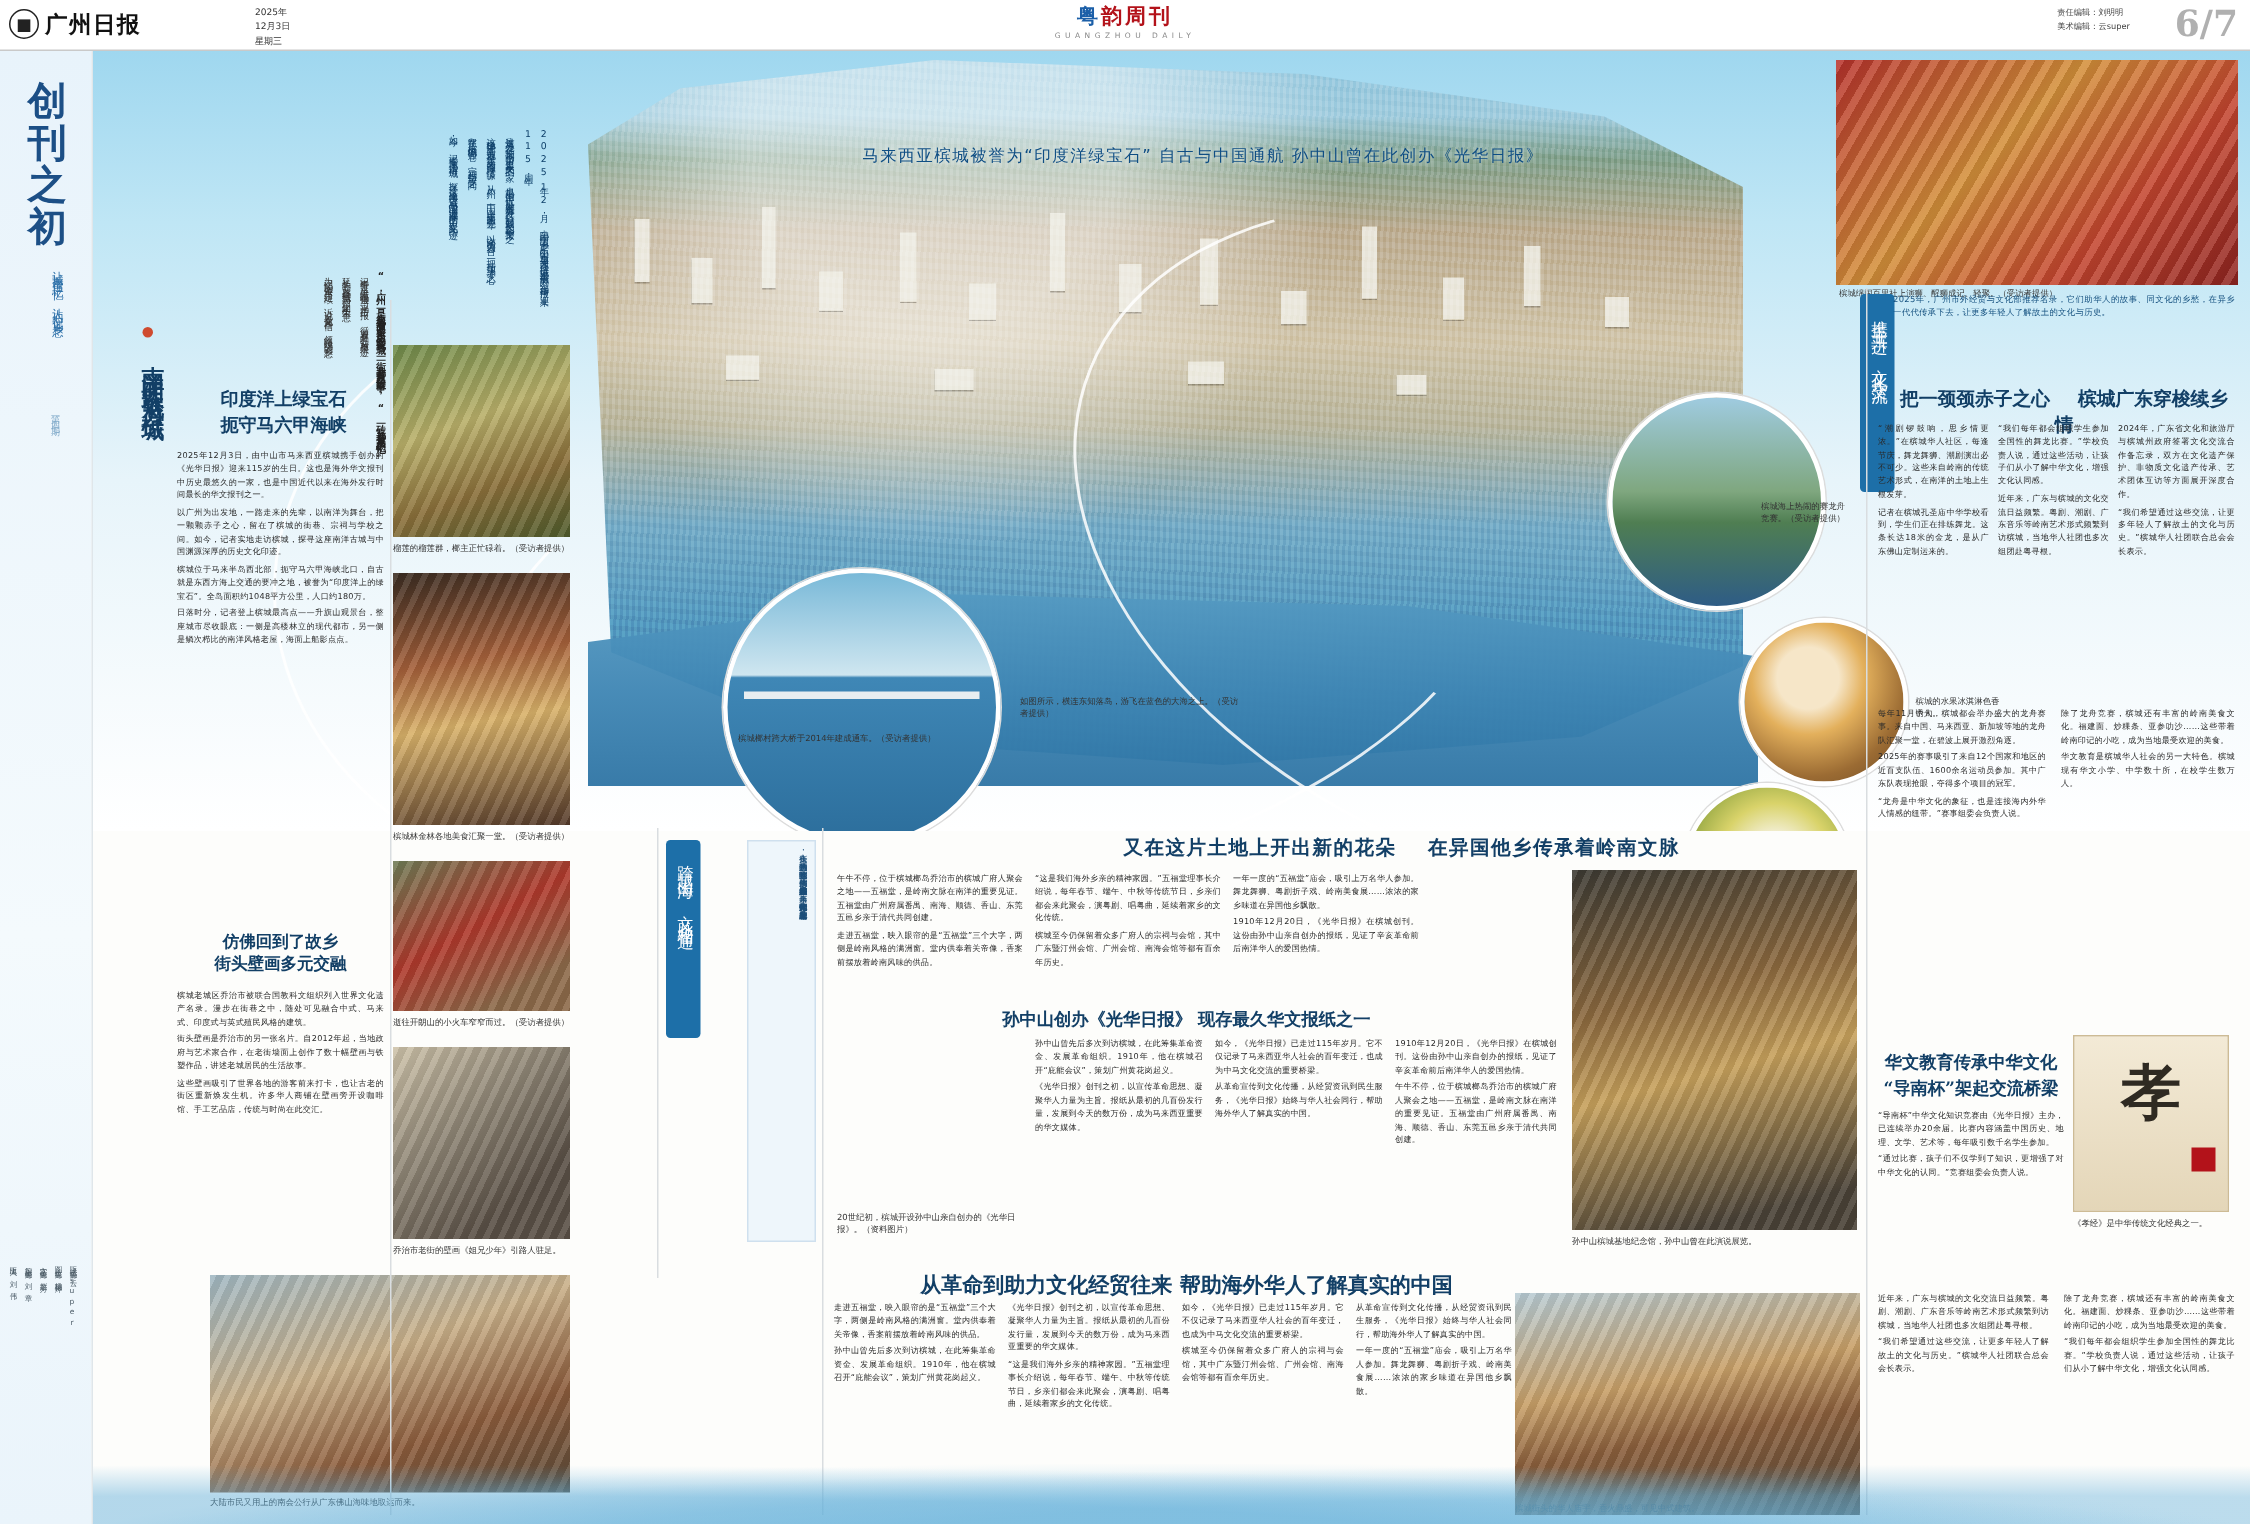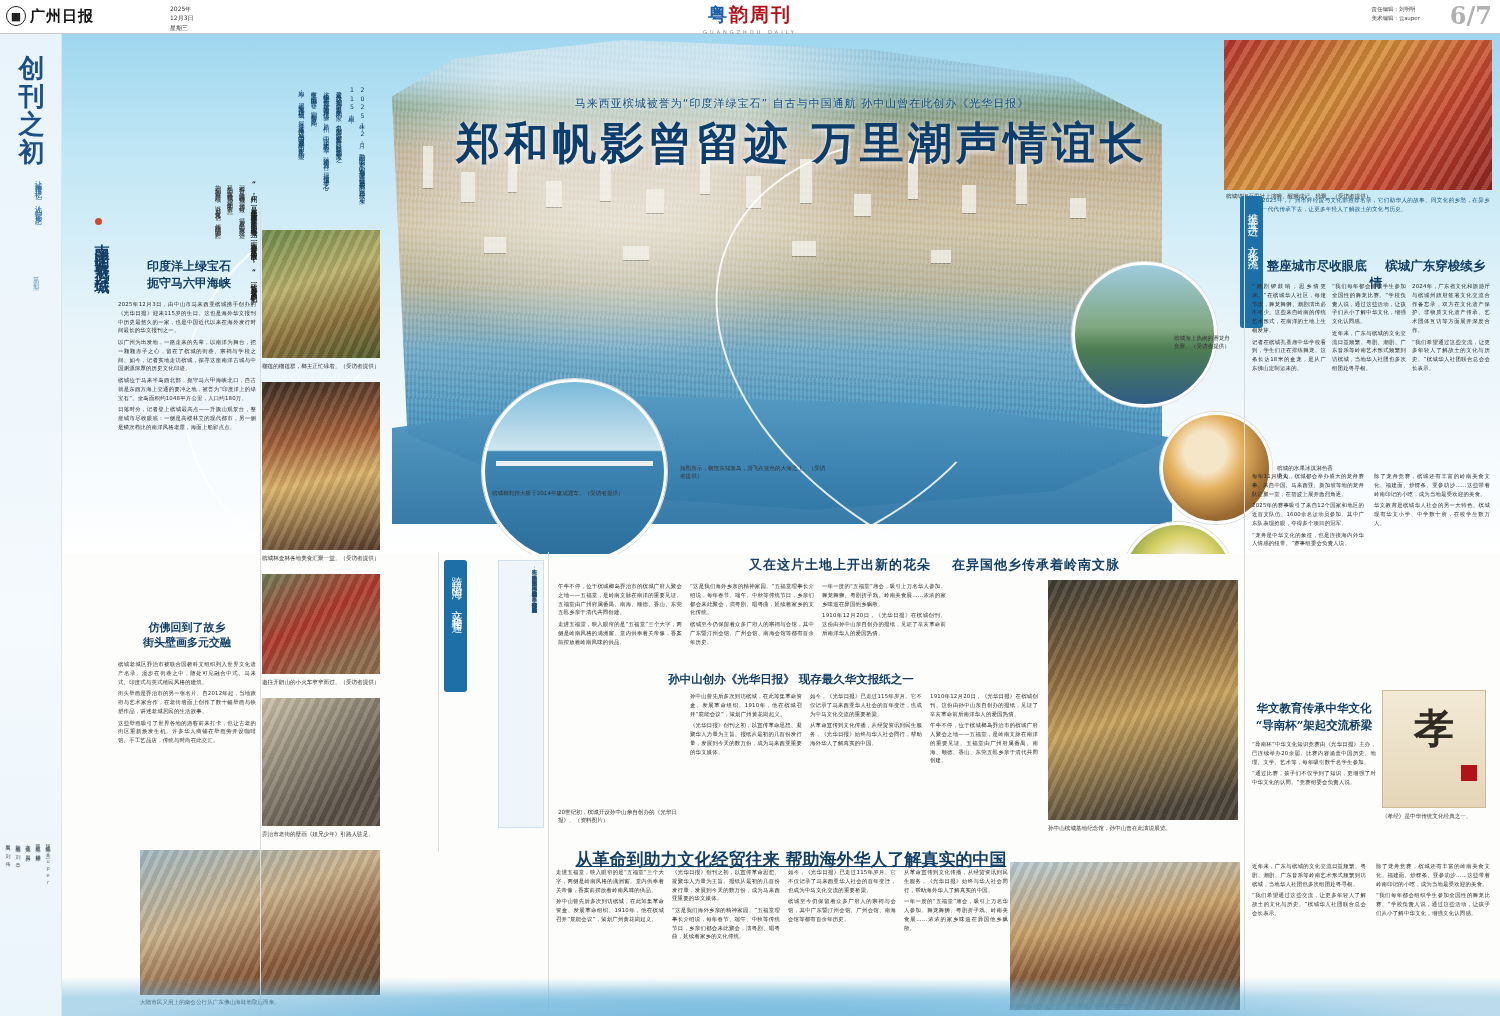--- a/index.html
+++ b/index.html
@@ -21,21 +21,21 @@
   .logo-box { position:absolute; left:6px; top:6px; display:flex; align-items:center; gap:4px; }
   .logo-mark {
     width:20px; height:20px; border:1.5px solid #222; border-radius:50%;
     display:flex; align-items:center; justify-content:center; font-size:11px; color:#222;
   }
   .logo-text { font-family:"DejaVu Serif","Liberation Serif",serif; font-size:15px; font-weight:bold; color:#111; letter-spacing:1px;}
   .mast-date { position:absolute; left:170px; top:4px; font-size:6px; line-height:1.55; color:#333; }
   .mast-center { position:absolute; left:50%; top:2px; transform:translateX(-50%); text-align:center; }
   .mast-center .cn {
     font-family:"DejaVu Serif","Liberation Serif",serif;
-    font-size:19px; font-weight:bold; color:#b3121a; letter-spacing:2px;
+    font-size:14px; font-weight:bold; color:#b3121a; letter-spacing:2px;
   }
   .mast-center .cn .blue { color:#1b5fa8; }
   .mast-center .en { font-size:5px; color:#888; letter-spacing:3px; margin-top:1px;}
   .mast-right { position:absolute; right:80px; top:5px; font-size:5.5px; line-height:1.7; color:#444; text-align:left;}
   .mast-page { position:absolute; right:8px; top:1px; font-size:24px; font-weight:bold; color:#b0b0b0; font-family:"DejaVu Serif","Liberation Serif",serif;}
 
   
   .left-banner {
     position:absolute; left:0; top:34px; width:62px; height:982px;
     background:linear-gradient(180deg,#e8f3fb 0%, #f4fafd 60%, #eaf4fb 100%);
@@ -251,21 +251,20 @@
         <i style="left:70%;top:58%;width:20px;height:13px"></i>
       </div>
     </div>
     <div class="hero-sea"></div>
 
     <div class="swirl" style="left:120px;top:150px;width:520px;height:420px;"></div>
     <div class="swirl" style="left:250px;top:200px;width:700px;height:360px;transform:rotate(-12deg)"></div>
     <div class="swirl" style="left:640px;top:120px;width:660px;height:430px;transform:rotate(22deg)"></div>
 
     <div class="hero-kicker">马来西亚槟城被誉为“印度洋绿宝石” 自古与中国通航 孙中山曾在此创办《光华日报》</div>
-    <div class="hero-headline">郑和帆影曾留迹 万里潮声情谊长</div>
 
     <div class="hero-note">
       <div class="vcol">如今，记者实地走访槟城，探寻这座南洋古城与中国渊源深厚的历史文化印迹。</div>
       <div class="vcol">留在了槟城的街巷、宗祠与学校之间。</div>
       <div class="vcol">这也印证了两地百余年来的深厚情缘。从广州、中山一路走来的先辈，以南洋为舞台，把一颈颈赤子之心，</div>
       <div class="vcol">这是海外华文报刊中历史最悠久的一家，也是中国近代以来在海外发行时间最长的华文报之一。</div>
       <div class="vcol">2025年12月，由孙中山故乡广东中山市与马来西亚槟城携手创办的《光华日报》迎来115周年，</div>
     </div>
 
     <div class="hero-topright"></div>
@@ -369,21 +368,21 @@
   </div>
   <div class="body-cn" style="position:absolute;left:810px;top:692px;width:112px;">
     <p style="margin:0 0 3px">如今，《光华日报》已走过115年岁月。它不仅记录了马来西亚华人社会的百年变迁，也成为中马文化交流的重要桥梁。</p>
     <p style="margin:0 0 3px">从革命宣传到文化传播，从经贸资讯到民生服务，《光华日报》始终与华人社会同行，帮助海外华人了解真实的中国。</p>
   </div>
   <div class="body-cn" style="position:absolute;left:930px;top:692px;width:108px;">
     <p style="margin:0 0 3px">1910年12月20日，《光华日报》在槟城创刊。这份由孙中山亲自创办的报纸，见证了辛亥革命前后南洋华人的爱国热情。</p>
     <p style="margin:0 0 3px">午牛不停，位于槟城榔岛乔治市的槟城广府人聚会之地——五福堂，是岭南文脉在南洋的重要见证。五福堂由广州府属番禺、南海、顺德、香山、东莞五邑乡亲于清代共同创建。</p>
   </div>
 
-  <div class="sub-head" style="position:absolute;left:556px;top:848px;width:470px;font-size:17px;text-decoration:underline;">从革命到助力文化经贸往来 帮助海外华人了解真实的中国</div>
+  <div class="sub-head" style="position:absolute;left:556px;top:848px;width:470px;font-size:14px;">从革命到助力文化经贸往来 帮助海外华人了解真实的中国</div>
 
   <div class="body-cn" style="position:absolute;left:556px;top:868px;width:108px;">
     <p style="margin:0 0 3px">走进五福堂，映入眼帘的是“五福堂”三个大字，两侧是岭南风格的满洲窗。堂内供奉着关帝像，香案前摆放着岭南风味的供品。</p>
     <p style="margin:0 0 3px">孙中山曾先后多次到访槟城，在此筹集革命资金、发展革命组织。1910年，他在槟城召开“庇能会议”，策划广州黄花岗起义。</p>
   </div>
   <div class="body-cn" style="position:absolute;left:672px;top:868px;width:108px;">
     <p style="margin:0 0 3px">《光华日报》创刊之初，以宣传革命思想、凝聚华人力量为主旨。报纸从最初的几百份发行量，发展到今天的数万份，成为马来西亚重要的华文媒体。</p>
     <p style="margin:0 0 3px">“这是我们海外乡亲的精神家园。”五福堂理事长介绍说，每年春节、端午、中秋等传统节日，乡亲们都会来此聚会，演粤剧、唱粤曲，延续着家乡的文化传统。</p>
   </div>
   <div class="body-cn" style="position:absolute;left:788px;top:868px;width:108px;">
@@ -396,21 +395,21 @@
   </div>
 
   <div class="photo" style="left:1010px;top:862px;width:230px;height:148px;background:linear-gradient(170deg,#b9cdd6,#c9a169 40%,#8b5f3c 62%,#55483a);"></div>
   <div class="cap" style="position:absolute;left:1010px;top:1002px;width:230px;">槟城街头的华人庙宇，香火鼎盛，可见中式建筑。</div>
 
   <div class="tag-v" style="left:1240px;top:196px;height:132px;">携手共进 文化交流</div>
 
   <div class="body-cn" style="position:absolute;left:1262px;top:196px;width:228px;font-size:5.6px;color:#14507f;">2025年，广州市外经贸与文化部推荐名录，它们助华人的故事、同文化的乡愁，在异乡一代代传承下去，让更多年轻人了解故土的文化与历史。</div>
 
   <div class="sub-head" style="position:absolute;left:1262px;top:258px;width:228px;font-size:12.5px;">
-    <span>整座城市尽收眼底</span>
+    <span>把一颈颈赤子之心</span>
     <span style="display:inline-block;width:10px"></span>
     <span>槟城广东穿梭续乡情</span>
   </div>
 
   <div class="body-cn" style="position:absolute;left:1252px;top:282px;width:74px;">
     <p style="margin:0 0 3px">“潮剧锣鼓响，思乡情更浓。”在槟城华人社区，每逢节庆，舞龙舞狮、潮剧演出必不可少。这些来自岭南的传统艺术形式，在南洋的土地上生根发芽。</p>
     <p style="margin:0 0 3px">记者在槟城孔圣庙中华学校看到，学生们正在排练舞龙。这条长达18米的金龙，是从广东佛山定制运来的。</p>
   </div>
   <div class="body-cn" style="position:absolute;left:1332px;top:282px;width:74px;">
     <p style="margin:0 0 3px">“我们每年都会组织学生参加全国性的舞龙比赛。”学校负责人说，通过这些活动，让孩子们从小了解中华文化，增强文化认同感。</p>

